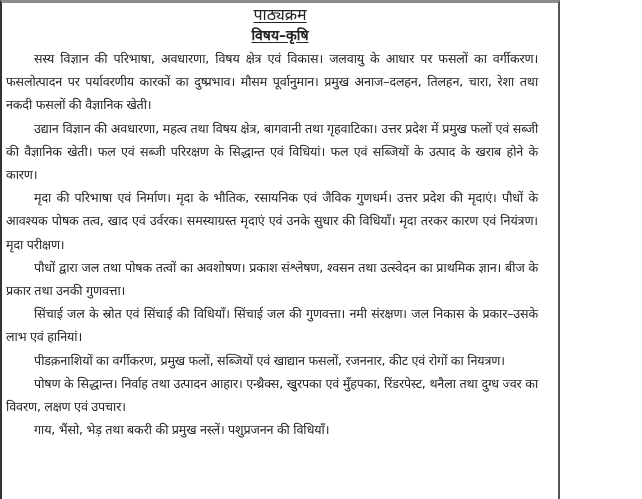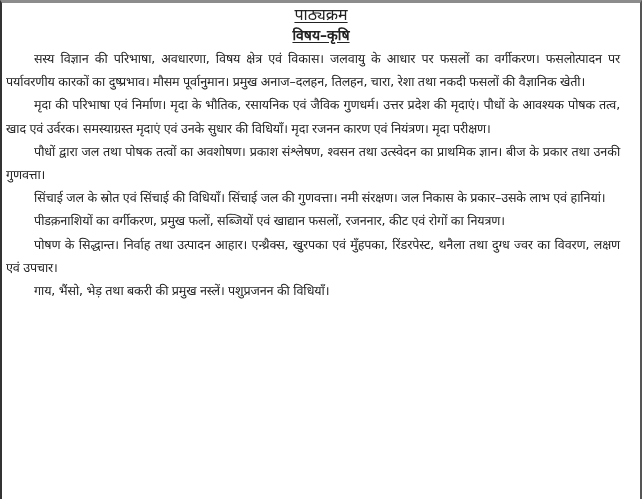--- a/index.html
+++ b/index.html
@@ -1,18 +1,18 @@
 <!DOCTYPE html>
 <html><head>
   <meta charset="utf-8">
   <style>
     html, body { margin: 0; padding: 0; background: #ffffff; }
     body { width: 642px; height: 499px; overflow: hidden; position: relative; }
     .page {
-      position: absolute; left: 0; top: 0; width: 642px; height: 499px;
+      position: absolute; left: 0; top: 0; width: 560px; height: 499px;
       box-sizing: border-box;
       border-top: 3px solid #8c8c8c;
       border-left: 2px solid #333333;
       border-right: 2px solid #555555;
       background: #ffffff;
       font-family: "DejaVu Sans", sans-serif;
       color: #222222;
     }
     .heading {
       text-align: center;
@@ -36,20 +36,21 @@
     }
   </style>
 </head>
 <body>
 
 <div class="page">
   <h1 class="heading h1">पाठ्यक्रम</h1>
   <h2 class="heading h2">विषय–कृषि</h2>
   <div class="body-text">
     <p class="para">सस्य विज्ञान की परिभाषा, अवधारणा, विषय क्षेत्र एवं विकास। जलवायु के आधार पर फसलों का वर्गीकरण। फसलोत्पादन पर पर्यावरणीय कारकों का दुष्प्रभाव। मौसम पूर्वानुमान। प्रमुख अनाज–दलहन, तिलहन, चारा, रेशा तथा नकदी फसलों की वैज्ञानिक खेती।</p>
-    <p class="para">मृदा की परिभाषा एवं निर्माण। मृदा के भौतिक, रसायनिक एवं जैविक गुणधर्म। उत्तर प्रदेश की मृदाएं। पौधों के आवश्यक पोषक तत्व, खाद एवं उर्वरक। समस्याग्रस्त मृदाएं एवं उनके सुधार की विधियॉं। मृदा रजनन कारण एवं नियंत्रण। मृदा परीक्षण।</p>
+    <p class="para">उद्यान विज्ञान की अवधारणा, महत्व तथा विषय क्षेत्र, बागवानी तथा गृहवाटिका। उत्तर प्रदेश में प्रमुख फलों एवं सब्जी की वैज्ञानिक खेती। फल एवं सब्जी परिरक्षण के सिद्धान्त एवं विधियां। फल एवं सब्जियों के उत्पाद के खराब होने के कारण।</p>
+    <p class="para">मृदा की परिभाषा एवं निर्माण। मृदा के भौतिक, रसायनिक एवं जैविक गुणधर्म। उत्तर प्रदेश की मृदाएं। पौधों के आवश्यक पोषक तत्व, खाद एवं उर्वरक। समस्याग्रस्त मृदाएं एवं उनके सुधार की विधियॉं। मृदा तरकर कारण एवं नियंत्रण। मृदा परीक्षण।</p>
     <p class="para">पौधों द्वारा जल तथा पोषक तत्वों का अवशोषण। प्रकाश संश्लेषण, श्वसन तथा उत्स्वेदन का प्राथमिक ज्ञान। बीज के प्रकार तथा उनकी गुणवत्ता।</p>
     <p class="para">सिंचाई जल के स्रोत एवं सिंचाई की विधियॉं। सिंचाई जल की गुणवत्ता। नमी संरक्षण। जल निकास के प्रकार–उसके लाभ एवं हानियां।</p>
     <p class="para">पीडक़नाशियों का वर्गीकरण, प्रमुख फलों, सब्जियों एवं खाद्यान फसलों, रजननार, कीट एवं रोगों का नियत्रण।</p>
     <p class="para">पोषण के सिद्धान्त। निर्वाह तथा उत्पादन आहार। एन्थ्रैक्स, खुरपका एवं मुँहपका, रिंडरपेस्ट, थनैला तथा दुग्ध ज्वर का विवरण, लक्षण एवं उपचार।</p>
     <p class="para">गाय, भैंसो, भेड़ तथा बकरी की प्रमुख नस्लें। पशुप्रजनन की विधियॉं।</p>
   </div>
 </div>
 
 </body></html>

